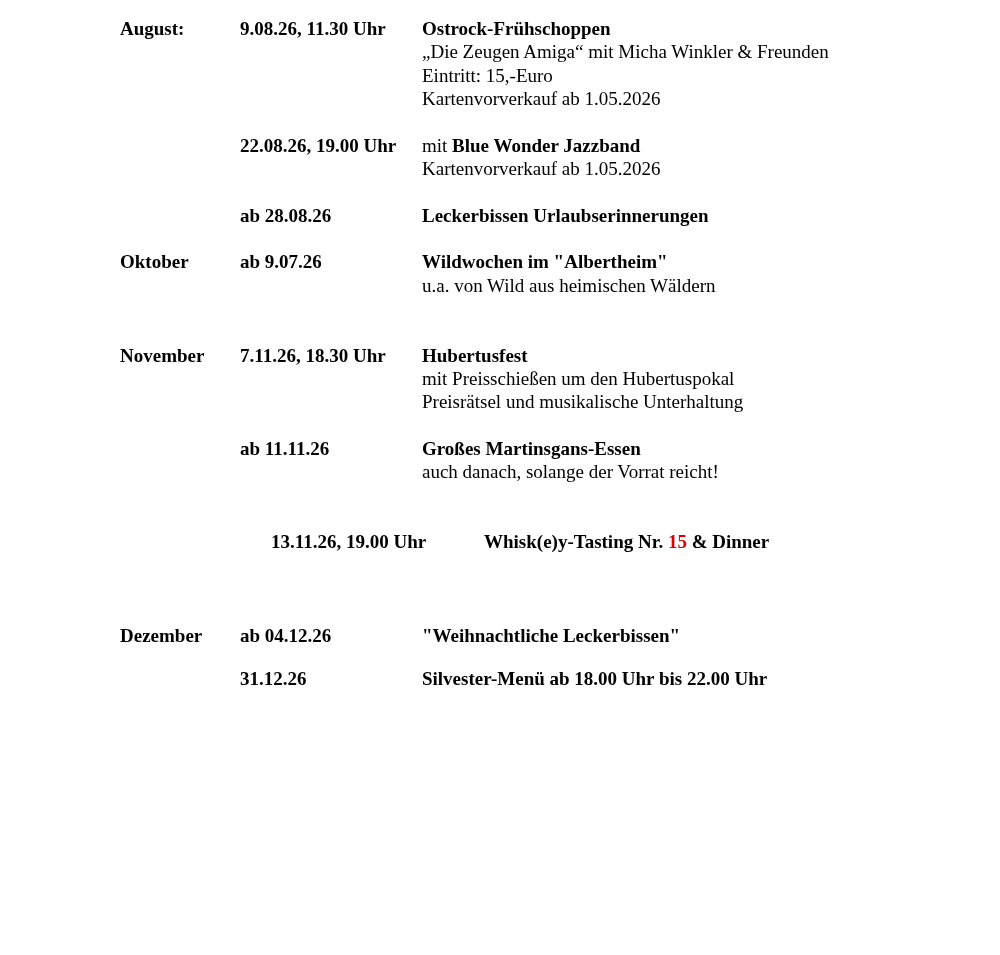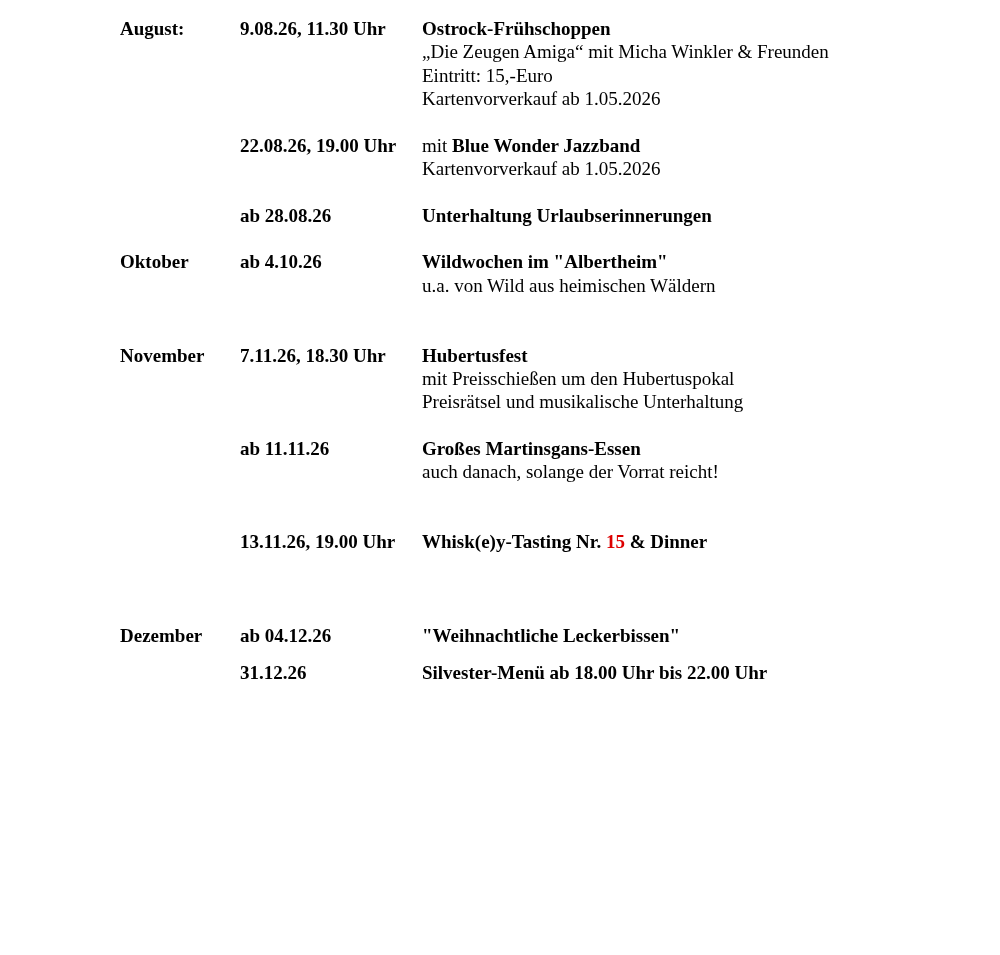--- a/index.html
+++ b/index.html
@@ -70,26 +70,26 @@
     <div class="col-date">22.08.26, 19.00 Uhr</div>
     <div class="col-desc">
           <div class="text-line"><span class="">mit </span><span class="seg-bold">Blue Wonder Jazzband</span></div>
           <div class="text-line"><span class="">Kartenvorverkauf ab 1.05.2026</span></div>
         </div>
   </div>
       <div class="event-row" style="margin-bottom: 23.33px;">
     <div class="col-month"></div>
     <div class="col-date">ab 28.08.26</div>
     <div class="col-desc">
-          <div class="text-line"><span class="seg-bold">Unterhaltung Urlaubserinnerungen</span></div>
+          <div class="text-line"><span class="seg-bold">Leckerbissen Urlaubserinnerungen</span></div>
         </div>
   </div>
       <div class="event-row" style="margin-bottom: 46.66px;">
     <div class="col-month">Oktober</div>
-    <div class="col-date">ab 4.10.26</div>
+    <div class="col-date">ab 9.07.26</div>
     <div class="col-desc">
           <div class="text-line"><span class="seg-bold">Wildwochen im "Albertheim"</span></div>
           <div class="text-line"><span class="">u.a. von Wild aus heimischen Wäldern</span></div>
         </div>
   </div>
       <div class="event-row" style="margin-bottom: 23.33px;">
     <div class="col-month">November</div>
     <div class="col-date">7.11.26, 18.30 Uhr</div>
     <div class="col-desc">
           <div class="text-line"><span class="seg-bold">Hubertusfest</span></div>
@@ -98,28 +98,28 @@
         </div>
   </div>
       <div class="event-row" style="margin-bottom: 46.66px;">
     <div class="col-month"></div>
     <div class="col-date">ab 11.11.26</div>
     <div class="col-desc">
           <div class="text-line"><span class="seg-bold">Großes Martinsgans-Essen</span></div>
           <div class="text-line"><span class="">auch danach, solange der Vorrat reicht!</span></div>
         </div>
   </div>
-      <div class="event-row" style="margin-bottom: 69.99px;">
+      <div class="event-row" style="margin-bottom: 69.99px; gap: 31px;">
     <div class="col-month"></div>
     <div class="col-date">13.11.26, 19.00 Uhr</div>
     <div class="col-desc">
           <div class="text-line"><span class="seg-bold">Whisk(e)y-Tasting Nr. </span><span class="seg-bold" style="color: rgb(221, 0, 0);">15</span><span class="seg-bold"> &amp; Dinner</span></div>
         </div>
   </div>
-      <div class="event-row" style="margin-bottom: 14px; font-family: Liberation Serif, serif;">
+      <div class="event-row" style="margin-bottom: 20px; font-family: Liberation Serif, serif;">
     <div class="col-month">Dezember</div>
     <div class="col-date">ab 04.12.26</div>
     <div class="col-desc">
           <div class="text-line"><span class="seg-bold">"Weihnachtliche Leckerbissen"</span></div>
         </div>
   </div>
       <div class="event-row" style="margin-bottom: 0px;">
     <div class="col-month"></div>
     <div class="col-date">31.12.26</div>
     <div class="col-desc">

